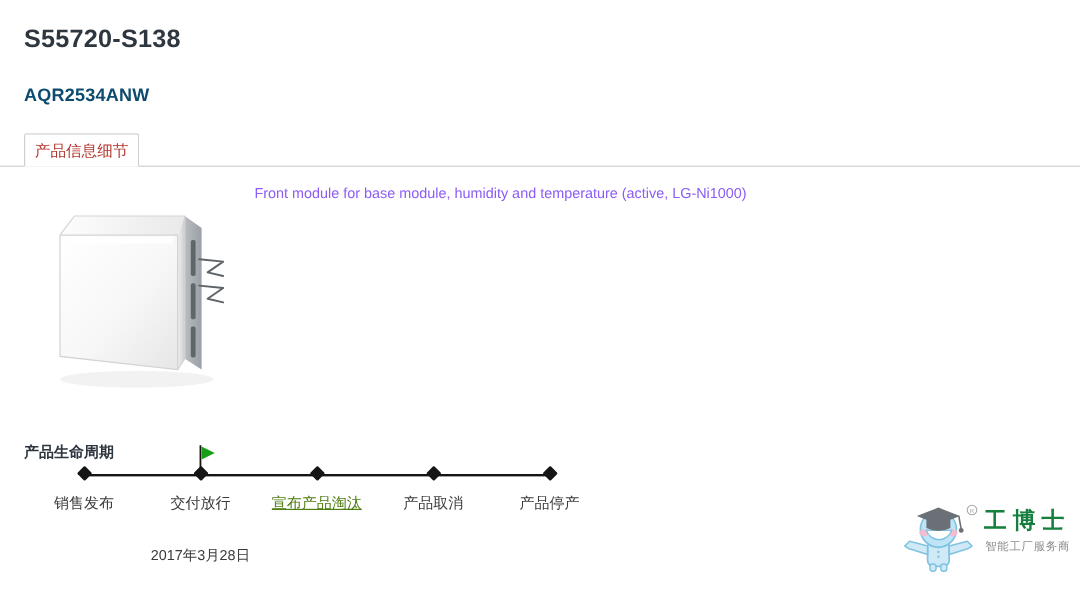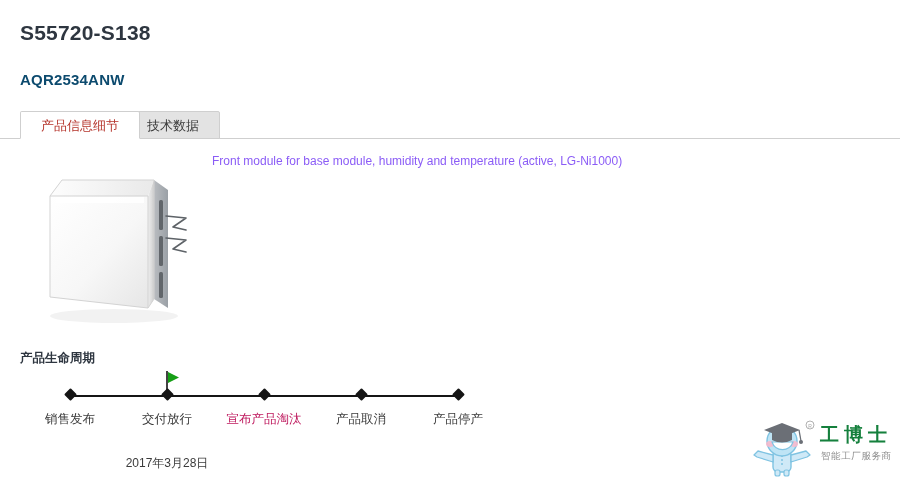--- a/index.html
+++ b/index.html
@@ -53,21 +53,21 @@
     right: 0;
     bottom: 0;
     height: 1px;
     background: #cfcfcf;
   }
   .tab {
     position: absolute;
     bottom: 0;
     height: 28px;
     line-height: 27px;
-    padding: 0 20px;
+    padding: 0 8px;
     font-size: 13px;
     box-sizing: border-box;
     border: 1px solid #cfcfcf;
     border-radius: 2px 2px 0 0;
     white-space: nowrap;
     cursor: pointer;
   }
   .tab.active {
     left: 20px;
     background: #ffffff;
@@ -100,21 +100,21 @@
     left: 36px;
     top: 156px;
     width: 170px;
     height: 175px;
   }
 
   
   #lifecycle-heading {
     position: absolute;
     left: 20px;
-    top: 350px;
+    top: 369px;
     font-size: 12.5px;
     font-weight: bold;
     color: #2e3640;
     line-height: 16px;
   }
   #lifecycle {
     position: absolute;
     left: 0;
     top: 374px;
     width: 520px;
@@ -151,21 +151,22 @@
     left: 0;
     right: 0;
     top: 37px;
     font-size: 12.5px;
     color: #3b3b3b;
     line-height: 16px;
     white-space: nowrap;
     text-align: center;
   }
   .milestone.current .label {
-    color: #be185d;
+    color: #4d7c0f;
+    text-decoration: underline;
   }
   .milestone .flag {
     position: absolute;
     left: 50%;
     top: -4px;
     width: 16px;
     height: 25px;
     margin-left: -1px;
   }
   .milestone .date {
@@ -228,21 +229,20 @@
 </style>
 </head>
 <body>
 
 <div id="page-title">S55720-S138</div>
 <div id="product-code">AQR2534ANW</div>
 
 <div id="tab-bar">
   <div class="tab-rule"></div>
   <div class="tab active">产品信息细节</div>
-  <div class="tab inactive">技术数据</div>
 </div>
 
 <div id="description">Front module for base module, humidity and temperature (active, LG-Ni1000)</div>
 
 <div id="product-image">
   <svg viewBox="0 0 170 175" width="170" height="175">
     <defs>
       <linearGradient id="faceGrad" x1="0" y1="0" x2="1" y2="1">
         <stop offset="0%" stop-color="#ffffff"></stop>
         <stop offset="55%" stop-color="#f7f7f7"></stop>

